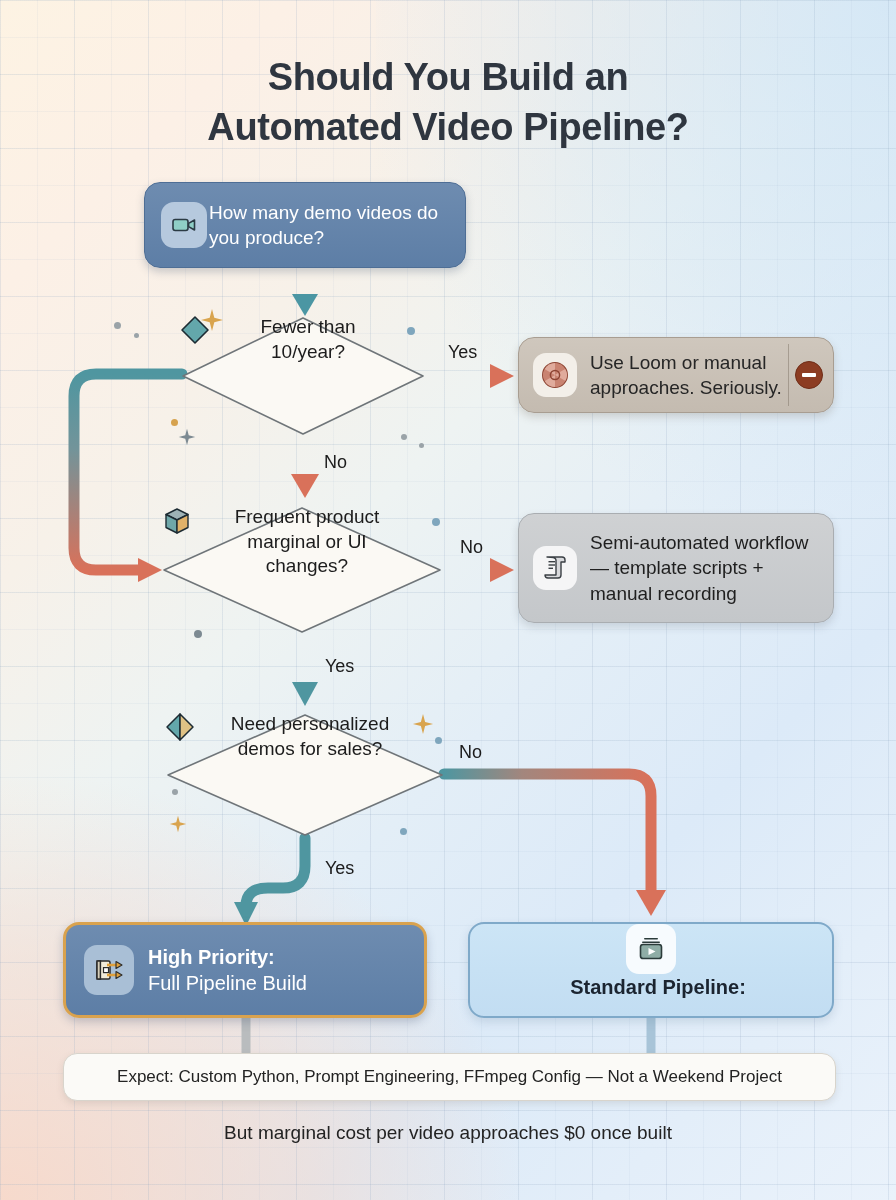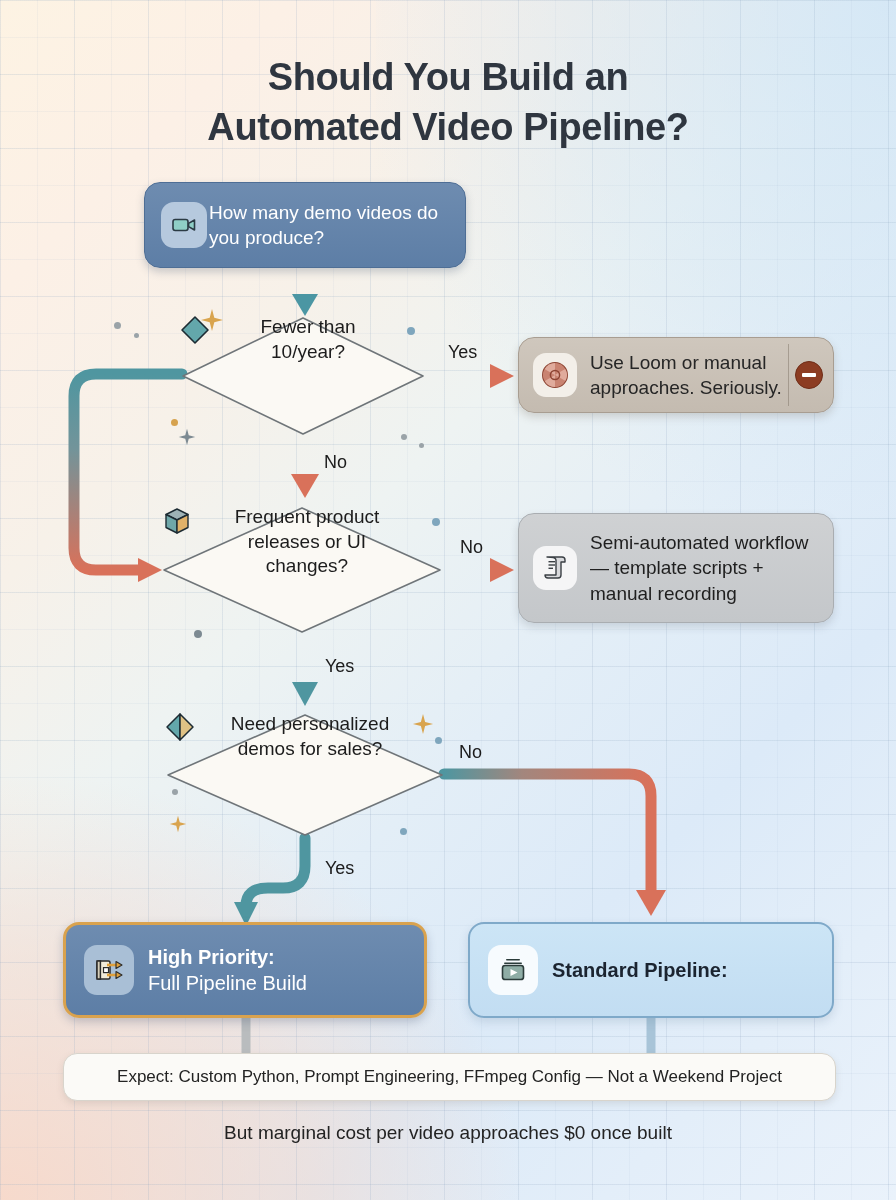--- a/index.html
+++ b/index.html
@@ -115,20 +115,21 @@
   #node-high .ico{width:50px;height:50px;background:#a9bfd6;}
   #node-high .txt{color:#ffffff;margin-left:14px;font-size:20px;font-weight:bold;}
   #node-high .txt .sub{font-weight:normal;display:block;}
 
   
   #node-std{
     left:468px;top:922px;width:366px;height:96px;padding:0 18px;
     background:linear-gradient(180deg,#cce5f6 0%,#c2ddf2 100%);
     border:2px solid #7fa9c9;
     box-shadow:0 4px 10px rgba(90,120,150,.2);
+    flex-direction:column;
   }
   #node-std .ico{width:50px;height:50px;background:#f7fbfe;}
   #node-std .txt{color:#1b2430;margin-left:14px;font-size:20px;font-weight:bold;}
   #node-std .txt .sub{font-weight:normal;display:block;}
 
   
   #footer-pill{
     position:absolute;left:63px;top:1053px;width:771px;height:46px;
     display:flex;align-items:center;justify-content:center;
     background:#fbfaf7;border:1.5px solid #d8d4cc;border-radius:14px;
@@ -338,21 +339,21 @@
   <div class="diamond-content">
     <span class="dico">
       <svg width="32" height="32" viewBox="0 0 32 32">
         <polygon points="16,4 27,9.5 16,15 5,9.5" fill="#9eb2b6" stroke="#1d2b33" stroke-width="1.4" stroke-linejoin="round"></polygon>
         <polygon points="5,9.5 16,15 16,28 5,22.5" fill="#6fa7a9" stroke="#1d2b33" stroke-width="1.4" stroke-linejoin="round"></polygon>
         <polygon points="27,9.5 16,15 16,28 27,22.5" fill="#e0b169" stroke="#1d2b33" stroke-width="1.4" stroke-linejoin="round"></polygon>
       </svg>
     </span>
     <span class="dtxt">
       <span>Frequent product</span><br>
-      <span>releases or UI</span><br>
+      <span>marginal or UI</span><br>
       <span>changes?</span>
     </span>
   </div>
 </div>
 <div class="edge-label" style="left:460px;top:537px;">No</div>
 <div class="edge-label" style="left:325px;top:656px;">Yes</div>
 
 <div class="node" id="node-semi">
   <span class="ico">
     <svg width="30" height="30" viewBox="0 0 30 30">

